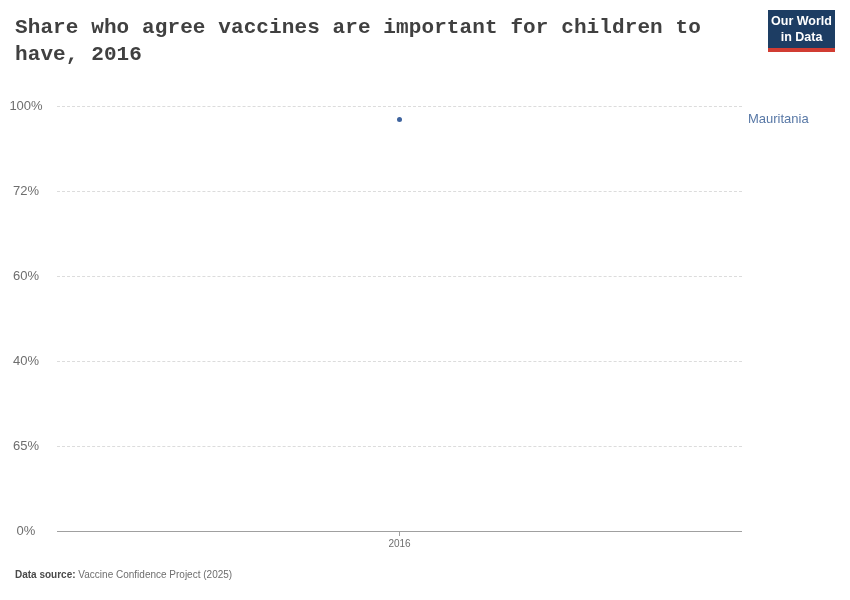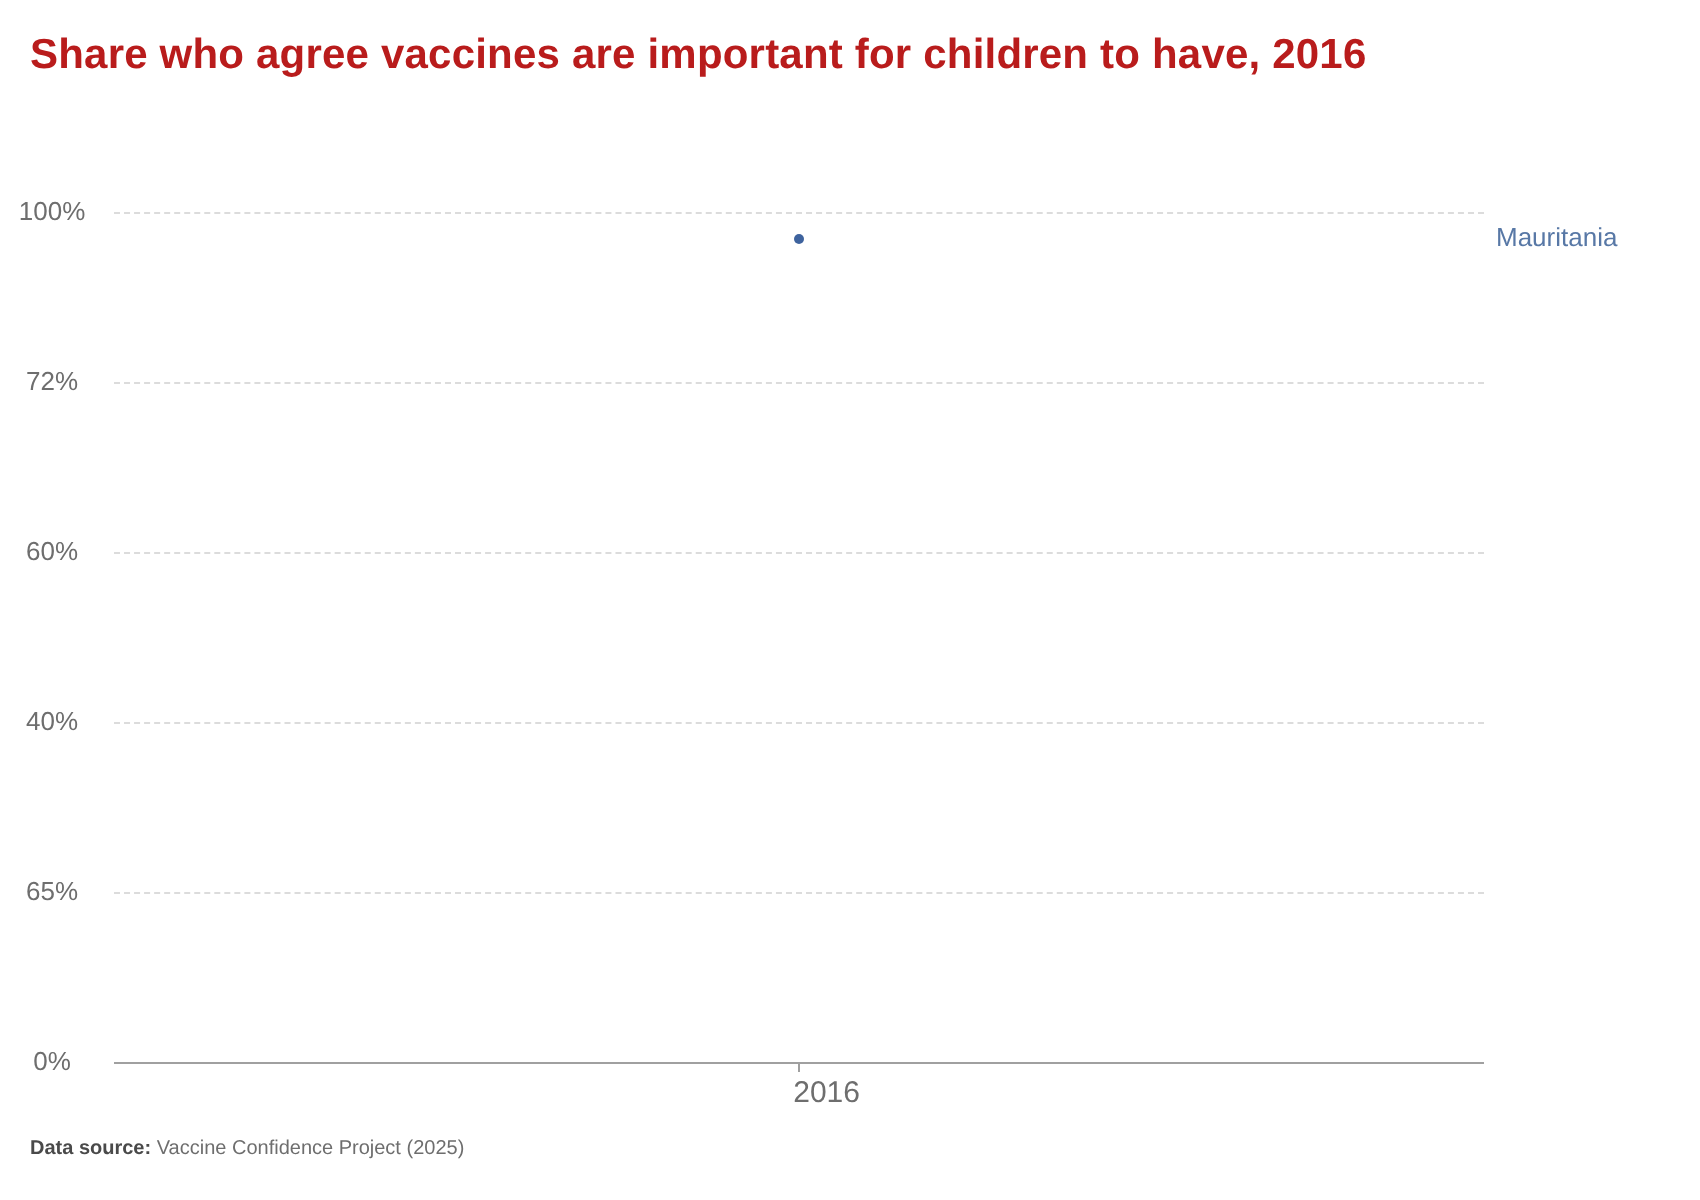--- a/index.html
+++ b/index.html
@@ -12,25 +12,25 @@
     font-family: "Liberation Sans", sans-serif;
     overflow: hidden;
   }
 
   
   .title {
     position: absolute;
     left: 15px;
     top: 14px;
     width: 720px;
-    font-family: Liberation Sans, sans-serif;
+    font-family: Liberation Mono, monospace;
     font-weight: 700;
     font-size: 21px;
     line-height: 27px;
-    color: #b91c1c;
+    color: #404040;
     letter-spacing: 0.1px;
   }
   .logo {
     position: absolute;
     top: 10px;
     right: 15px;
     width: 67px;
     height: 42px;
     background: #1d3d63;
     border-bottom: 4px solid #d13c32;
@@ -83,22 +83,22 @@
     top: 531px;
     width: 1px;
     height: 5px;
     background: #a0a0a0;
   }
   .xtick-label {
     position: absolute;
     left: 369px;
     top: 538px;
     width: 61px;
-    text-align: right;
-    font-size: 15px;
+    text-align: center;
+    font-size: 10px;
     color: #6e6e6e;
   }
   .data-point {
     position: absolute;
     left: 397px;
     top: 117px;
     width: 5px;
     height: 5px;
     border-radius: 50%;
     background: #3e639e;
@@ -132,20 +132,24 @@
     cursor: pointer;
   }
 </style>
 </head>
 <body>
 
 <div class="page">
 
   <h1 class="title">Share who agree vaccines are important for children to have, 2016</h1>
 
+  <div class="logo">
+    <div>Our World</div>
+    <div>in Data</div>
+  </div>
 
 
   <div class="ytick-label" style="top:98px">100%</div>
   <div class="ytick-label" style="top:183px">72%</div>
   <div class="ytick-label" style="top:268px">60%</div>
   <div class="ytick-label" style="top:353px">40%</div>
   <div class="ytick-label" style="top:438px">65%</div>
   <div class="ytick-label" style="top:523px">0%</div>
 
   <div class="gridline" style="top:106px"></div>

